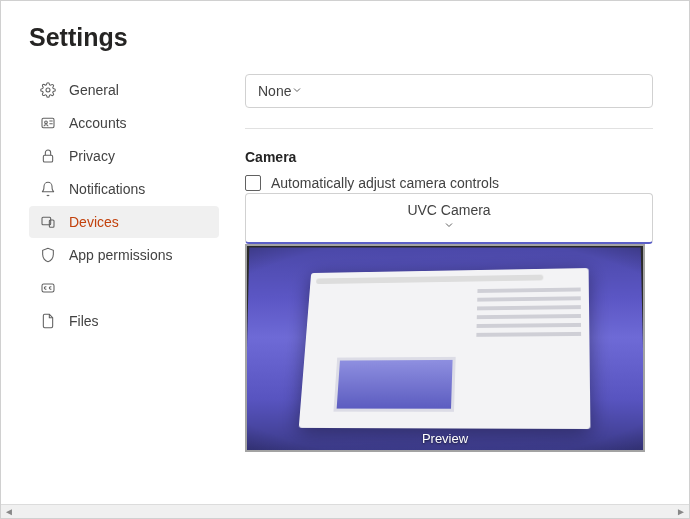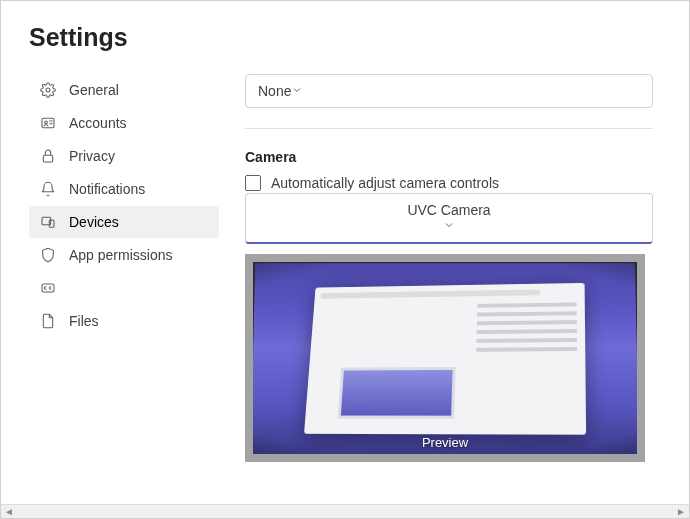--- a/index.html
+++ b/index.html
@@ -38,21 +38,21 @@
     display: flex;
     align-items: center;
     gap: 12px;
     padding: 7px 10px;
     border-radius: 4px;
     cursor: pointer;
     color: #424242;
   }
   .sidebar-item.active {
     background: #f0f0f0;
-    color: #000000;
+    color: #c2410c;
   }
   .sidebar-item .icon {
     width: 18px;
     height: 18px;
     display: flex;
     align-items: center;
     justify-content: center;
     color: #616161;
     flex: none;
   }
@@ -104,22 +104,21 @@
   .checkbox-box {
     width: 16px;
     height: 16px;
     border: 1.5px solid #616161;
     border-radius: 2px;
     flex: none;
   }
   .checkbox-row span { color: #424242; }
 
   .preview-box {
-    margin-top: 10px;
-    border: 8px solid #a3a3a3;
+    border: 2px solid #a3a3a3;
     width: 400px;
     height: 208px;
     position: relative;
     overflow: hidden;
     background: #2a2a2a;
   }
   .preview-inner {
     position: absolute;
     inset: 0;
     background:

